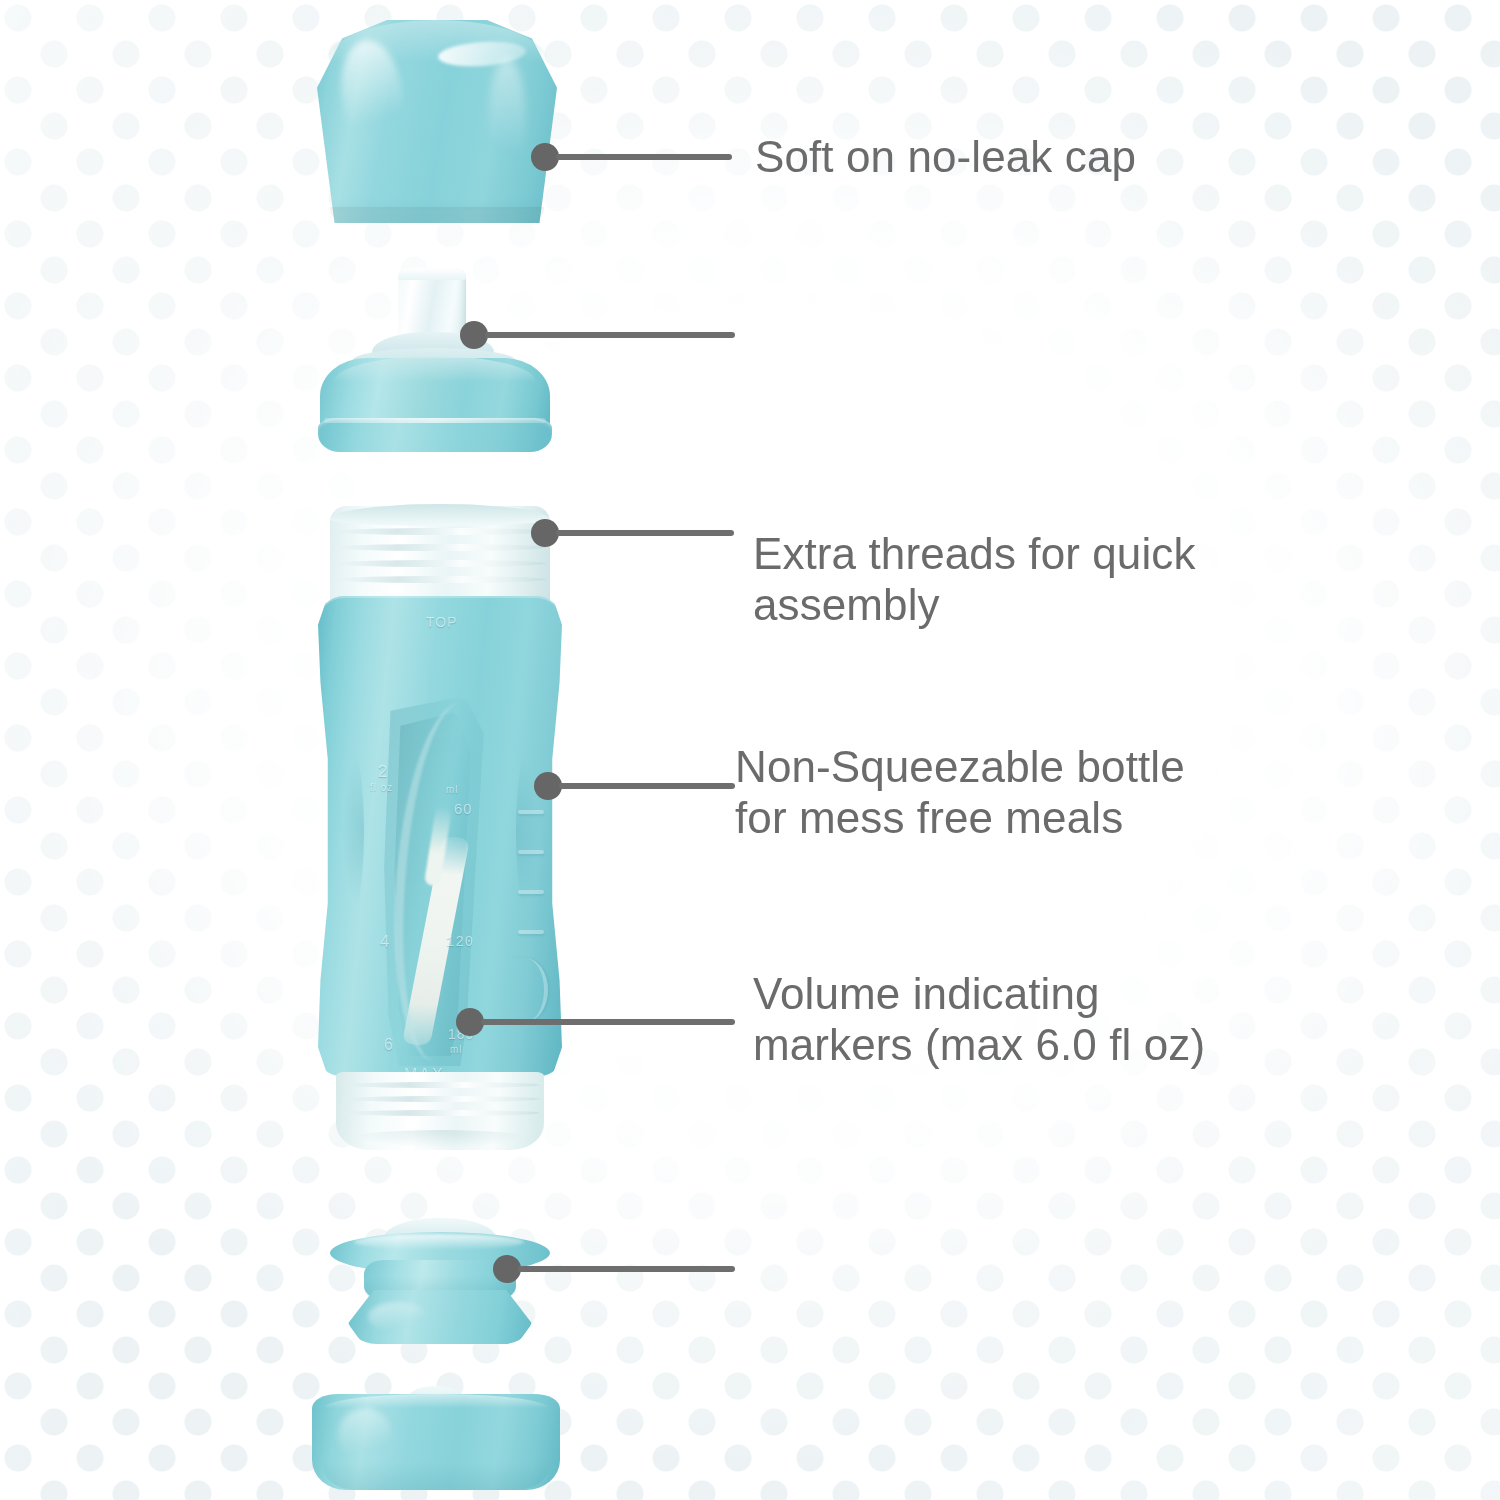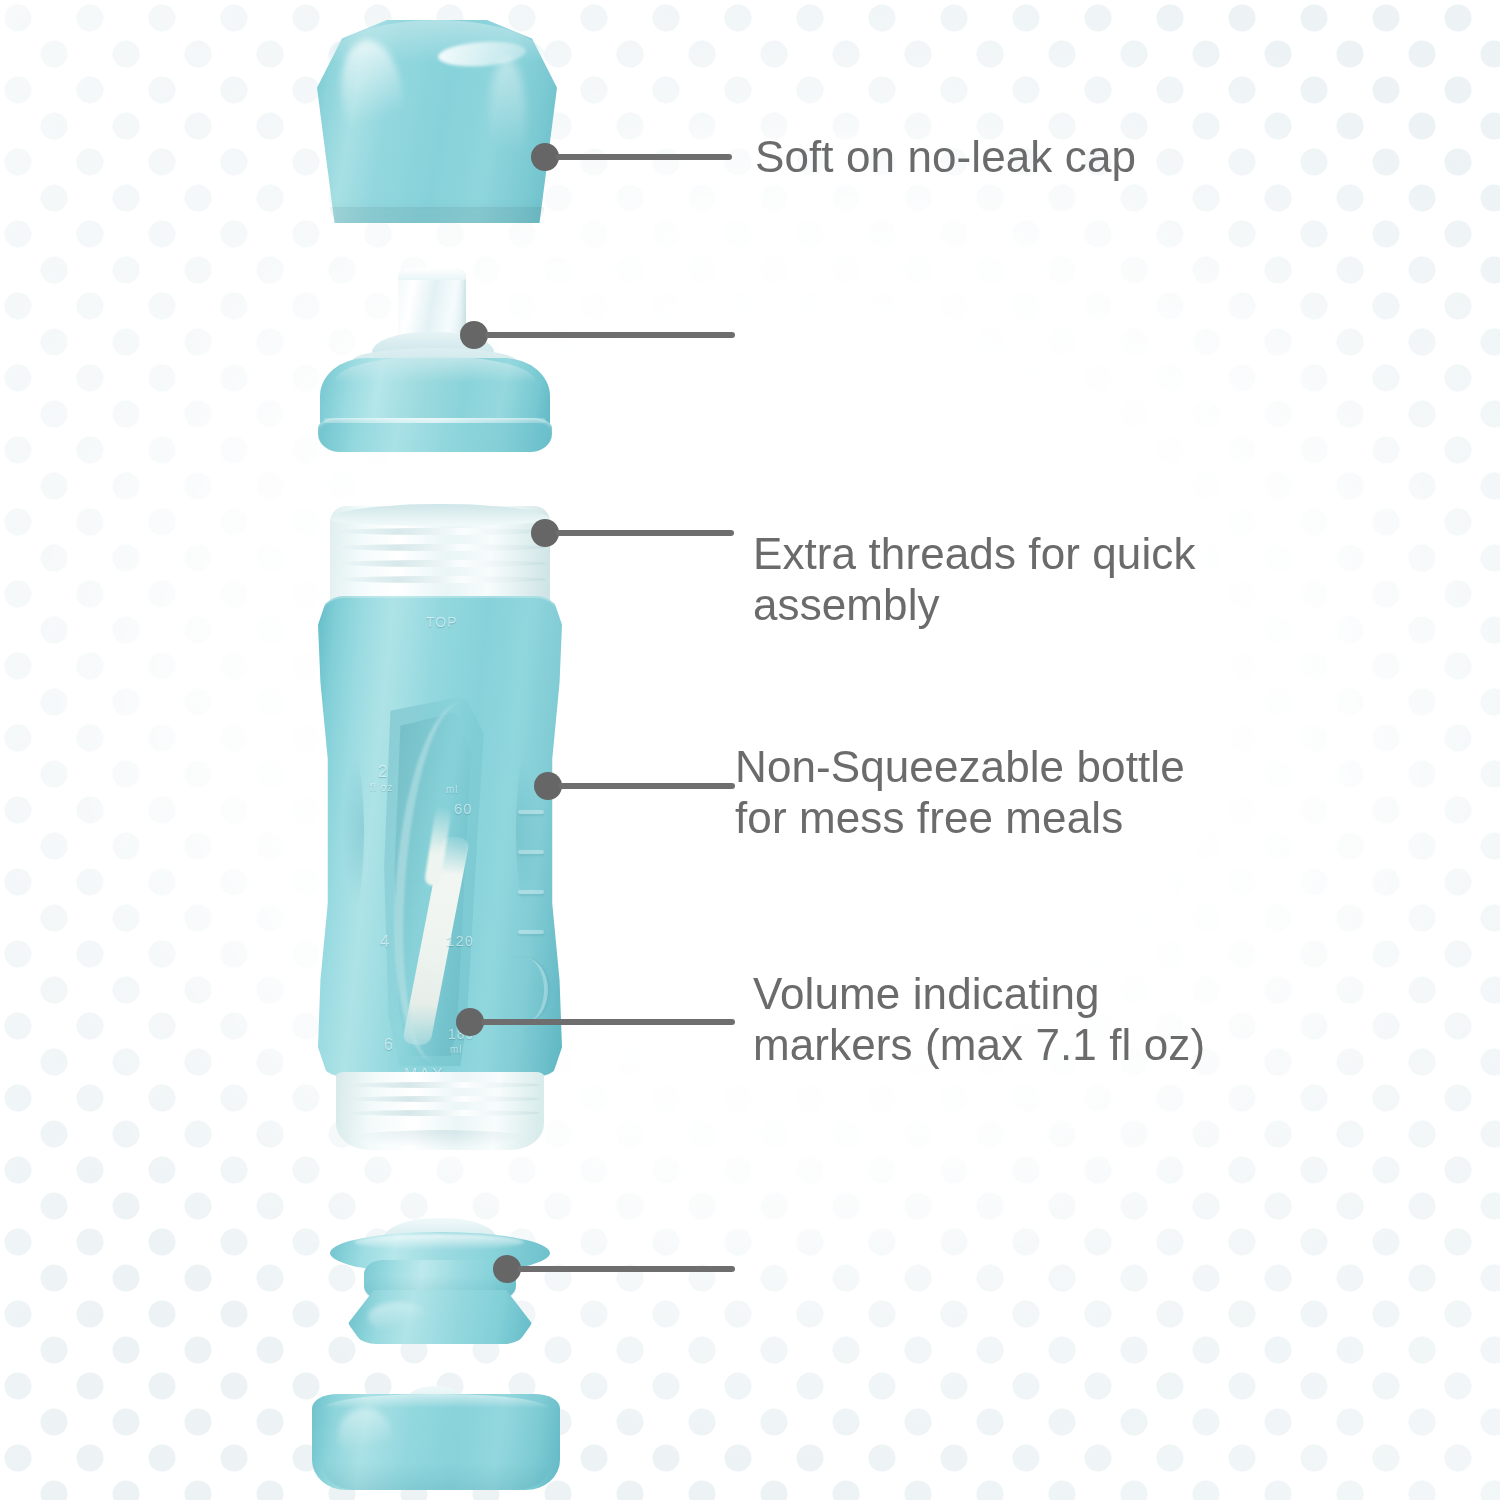--- a/index.html
+++ b/index.html
@@ -473,16 +473,16 @@
   <div class="label" style="left:755px; top:131px;">Soft on no-leak cap</div>
 
 
   <div class="label" style="left:753px; top:500px;margin-top:28px;">Extra threads for quick
 assembly</div>
 
   <div class="label" style="left:735px; top:741px;">Non-Squeezable bottle
 for mess free meals</div>
 
   <div class="label" style="left:753px; top:968px;">Volume indicating
-markers (max 7.1 fl oz)</div>
+markers (max 6.0 fl oz)</div>
 
 
 </div>
 
 </body></html>

